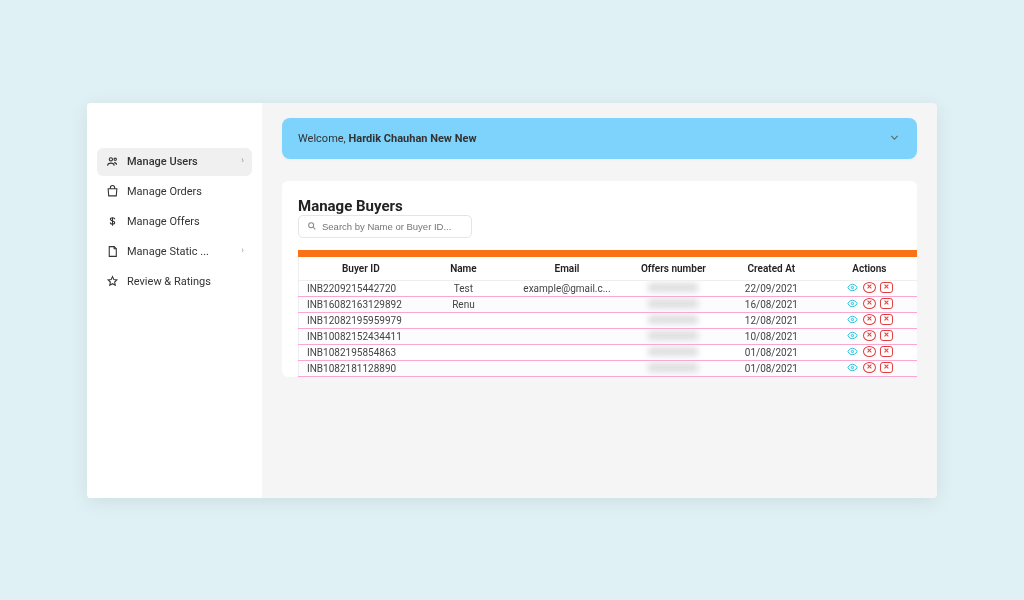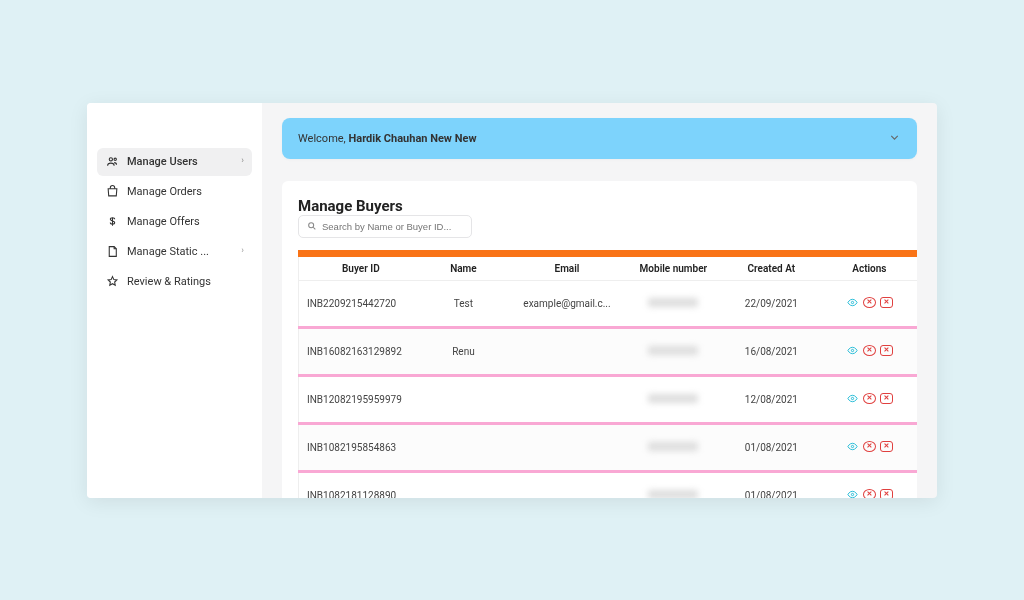--- a/index.html
+++ b/index.html
@@ -111,24 +111,24 @@
       color: #222;
       padding: 6px 4px;
       text-align: center;
       border-top: 7px solid #f97316;
       border-bottom: 1px solid #eee;
       background: #fff;
     }
     .table th:first-child,
     .table td:first-child { border-left: 1px solid #eee; }
     .table td {
-      padding: 16px 4px;
+      padding: 1px 4px;
       text-align: center;
       color: #444;
-      border-bottom: 3px solid #f9a8d4;
+      border-bottom: 1px solid #f9a8d4;
       white-space: nowrap;
       overflow: hidden;
       text-overflow: ellipsis;
     }
     .table tr:nth-child(even) td { background: #fcfcfc; }
     .col-id { width: 100px; text-align:left !important; padding-left:8px !important;}
     .col-name { width: 80px; }
     .col-email { width: 105px; max-width:105px; }
     .col-mobile { width: 85px; }
     .col-created { width: 90px; }
@@ -239,21 +239,21 @@
             </svg>
         </span>
         <input type="text" placeholder="Search by Name or Buyer ID..." style="">
       </div>
       <table class="table">
         <thead>
           <tr>
             <th class="col-id" style="text-align:center !important;">Buyer ID</th>
             <th class="col-name">Name</th>
             <th class="col-email">Email</th>
-            <th class="col-mobile">Mobile number</th>
+            <th class="col-mobile">Offers number</th>
             <th class="col-created">Created At</th>
             <th class="col-actions">Actions</th>
           </tr>
         </thead>
         <tbody id="tbody">
             <tr>
               <td class="col-id">INB2209215442720</td>
               <td class="col-name">Test</td>
               <td class="col-email">example@gmail.c...</td>
               <td class="col-mobile"><span class="blur"></span></td>
@@ -297,20 +297,37 @@
                     <svg width="13" height="11" viewBox="0 0 24 24" fill="none" stroke="currentColor" stroke-width="2">
                       <path d="M2 12s3.5-7 10-7 10 7 10 7-3.5 7-10 7-10-7-10-7z"></path>
                       <circle cx="12" cy="12" r="2.5"></circle>
                     </svg>
                   </span>
                   <span class="action-icon cancel-ic">✕</span>
                   <span class="action-icon del-ic">✕</span>
                 </span></td>
             </tr>
             <tr>
+              <td class="col-id">INB10082152434411</td>
+              <td class="col-name"></td>
+              <td class="col-email"></td>
+              <td class="col-mobile"><span class="blur"></span></td>
+              <td class="col-created">10/08/2021</td>
+              <td class="col-actions"><span class="actions">
+                  <span class="action-icon view-ic">
+                    <svg width="13" height="11" viewBox="0 0 24 24" fill="none" stroke="currentColor" stroke-width="2">
+                      <path d="M2 12s3.5-7 10-7 10 7 10 7-3.5 7-10 7-10-7-10-7z"></path>
+                      <circle cx="12" cy="12" r="2.5"></circle>
+                    </svg>
+                  </span>
+                  <span class="action-icon cancel-ic">✕</span>
+                  <span class="action-icon del-ic">✕</span>
+                </span></td>
+            </tr>
+            <tr>
               <td class="col-id">INB1082195854863</td>
               <td class="col-name"></td>
               <td class="col-email"></td>
               <td class="col-mobile"><span class="blur"></span></td>
               <td class="col-created">01/08/2021</td>
               <td class="col-actions"><span class="actions">
                   <span class="action-icon view-ic">
                     <svg width="13" height="11" viewBox="0 0 24 24" fill="none" stroke="currentColor" stroke-width="2">
                       <path d="M2 12s3.5-7 10-7 10 7 10 7-3.5 7-10 7-10-7-10-7z"></path>
                       <circle cx="12" cy="12" r="2.5"></circle>

